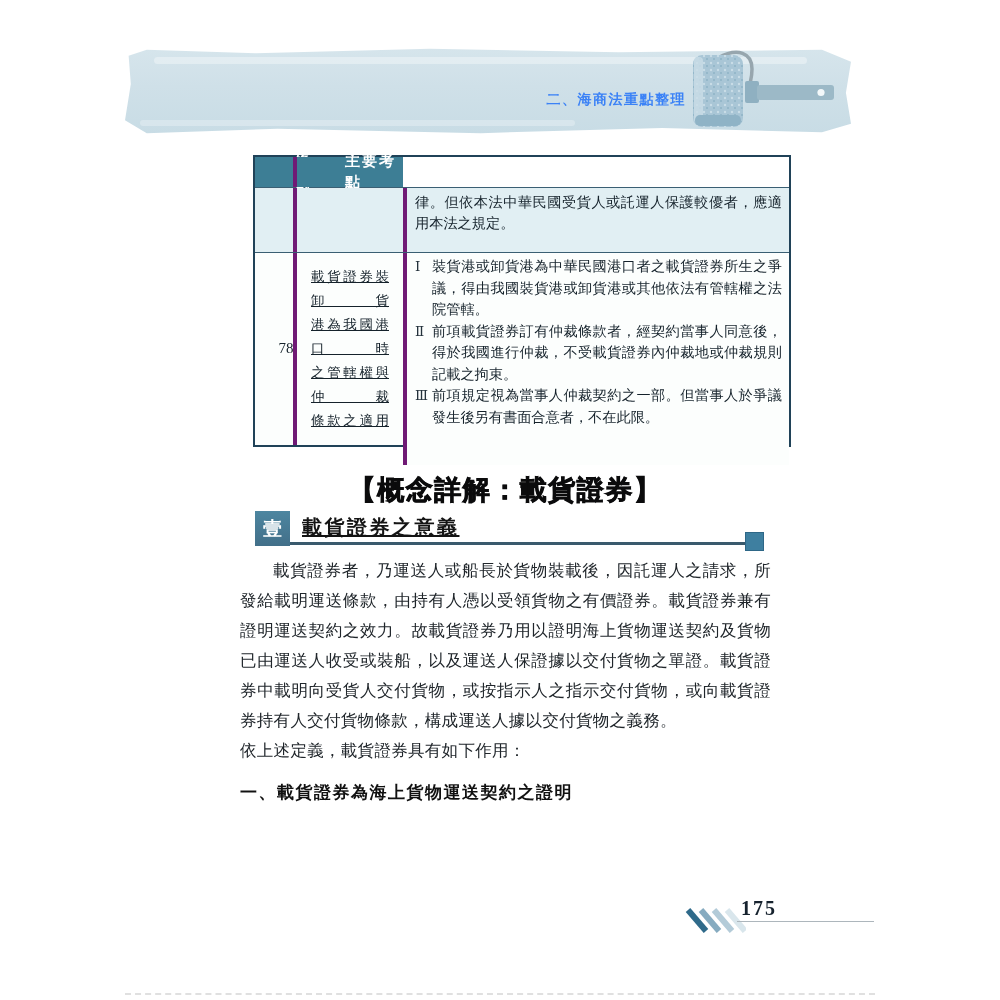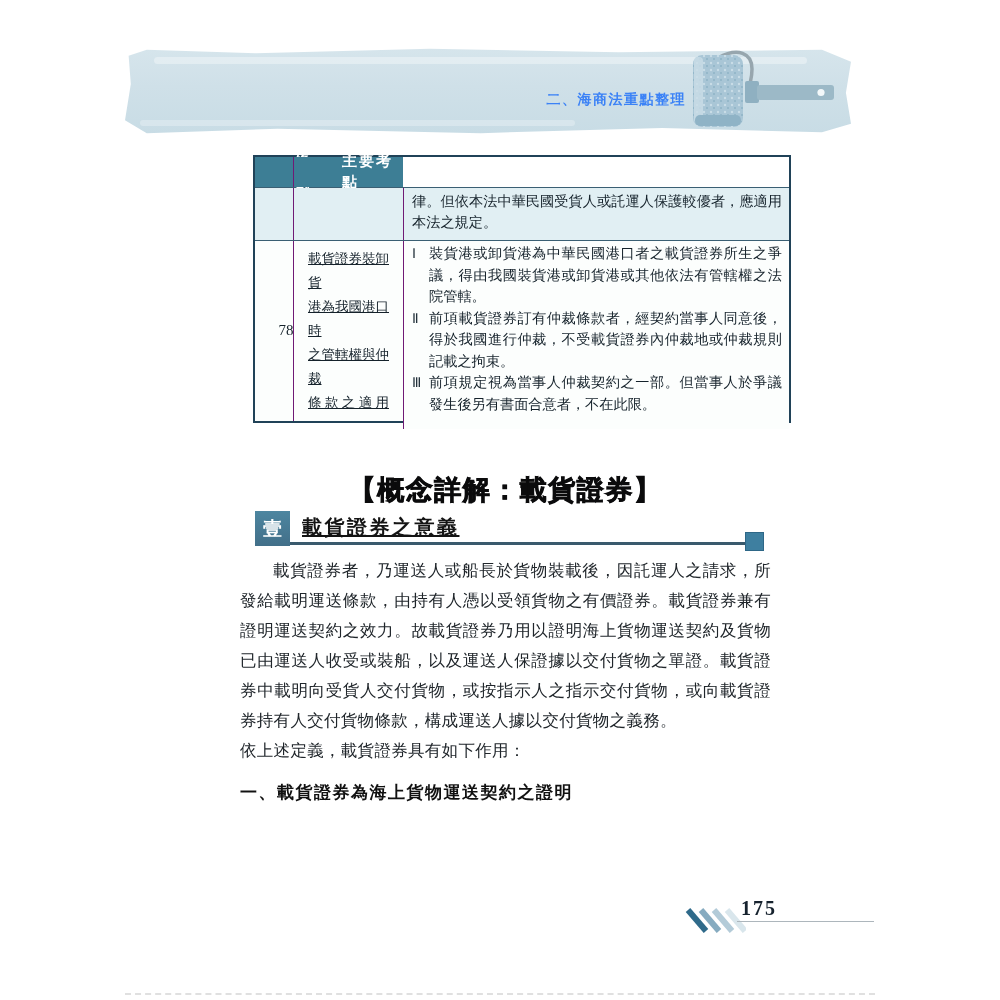--- a/index.html
+++ b/index.html
@@ -22,29 +22,29 @@
   }
   .roller{position:absolute;left:688px;top:47px;}
   
   .law-table{
     position:absolute;left:253px;top:155px;width:534px;
     border:2px solid #204258;background:#fff;
     font-size:14.2px;line-height:21.5px;color:#15222b;
   }
   .tr{display:grid;grid-template-columns:38px 110px 1fr;}
   .tr + .tr{border-top:1px solid #3a5f73;}
-  .cell{border-left:1px solid #701a75;min-height:100%;}
+  .cell{border-left:4px solid #701a75;min-height:100%;}
   .cell:first-child{border-left:none;}
   .th{
     background:#3d7e95;color:#ffffff;font-weight:bold;font-size:15px;
     display:flex;align-items:center;justify-content:center;height:30px;letter-spacing:2px;padding-left:48px;
   }
   .row-tint .cell{background:#e1eff3;}
   .row-plain .cell{background:#fcfefd;}
-  .content-cell{padding:3px 7px 5px 8px;text-align:justify;font-family:Liberation Mono, monospace;}
+  .content-cell{padding:3px 7px 17px 8px;text-align:justify;}
   .row-tint .content-cell{min-height:44px;display:flex;flex-direction:column;justify-content:center;}
   .num-cell{display:flex;align-items:center;justify-content:center;font-size:15px;padding-left:24px;}
   .topic-cell{
     display:flex;align-items:center;justify-content:center;
     white-space:pre-line;text-align:justify;text-align-last:justify;
     font-size:13.5px;line-height:24px;padding:0 14px;text-decoration:underline;
   }
   .citem{display:flex;align-items:flex-start;}
   .citem .rn{width:17px;flex:0 0 17px;font-size:13.5px;line-height:21.5px;color:#24323c;}
   .citem .it{flex:1;text-align:justify;font-size:14.2px;}

